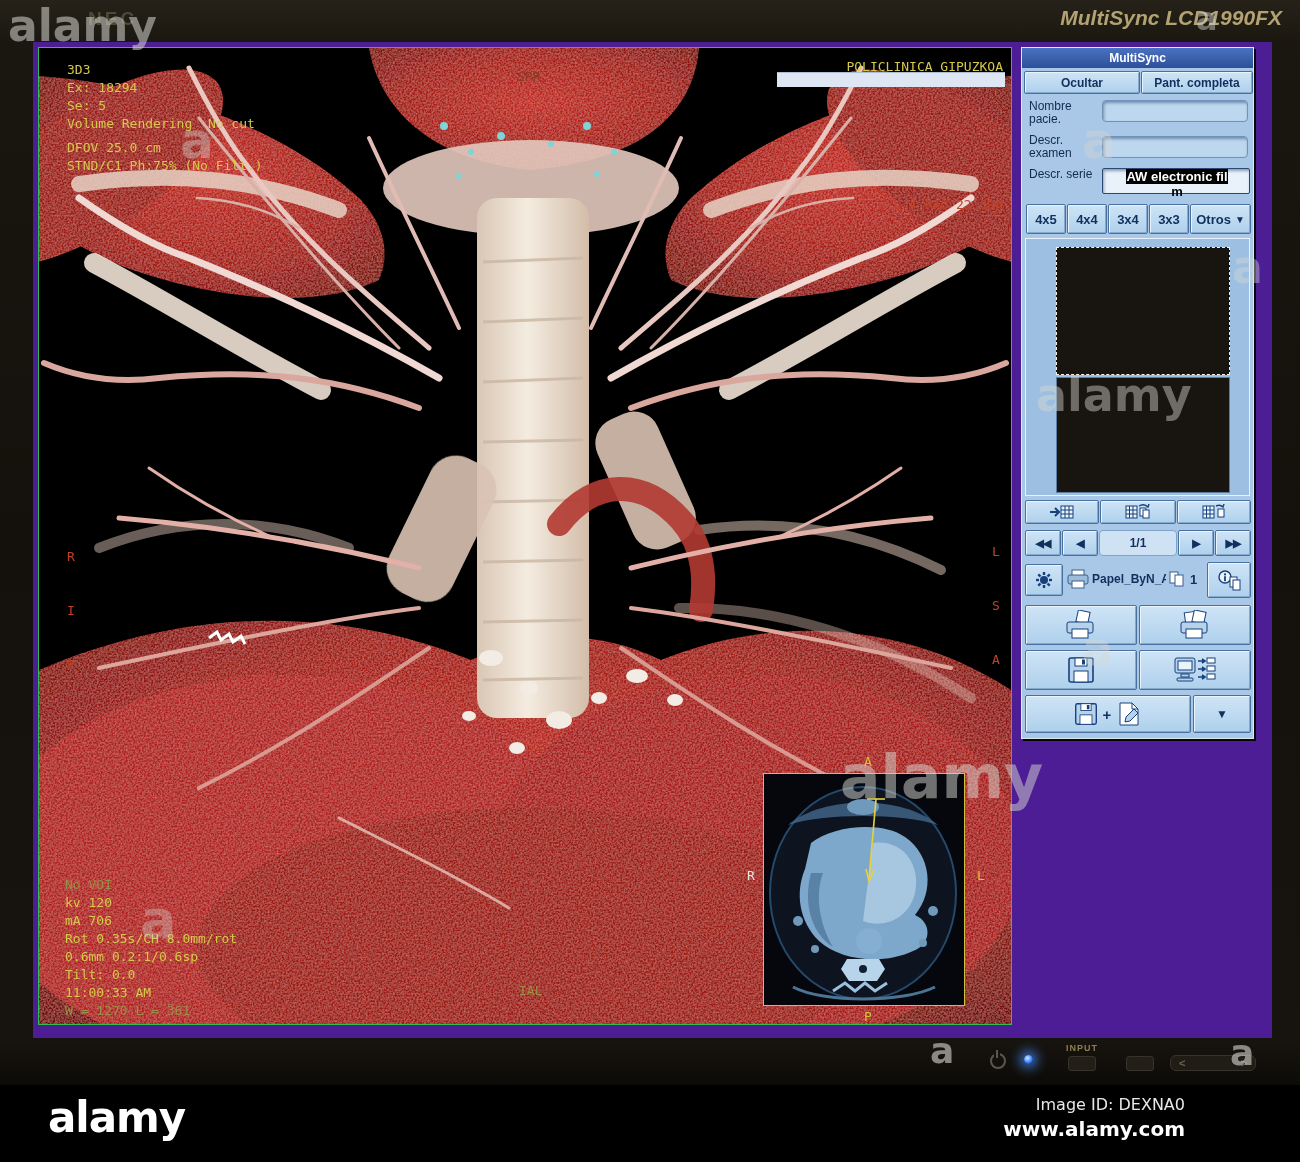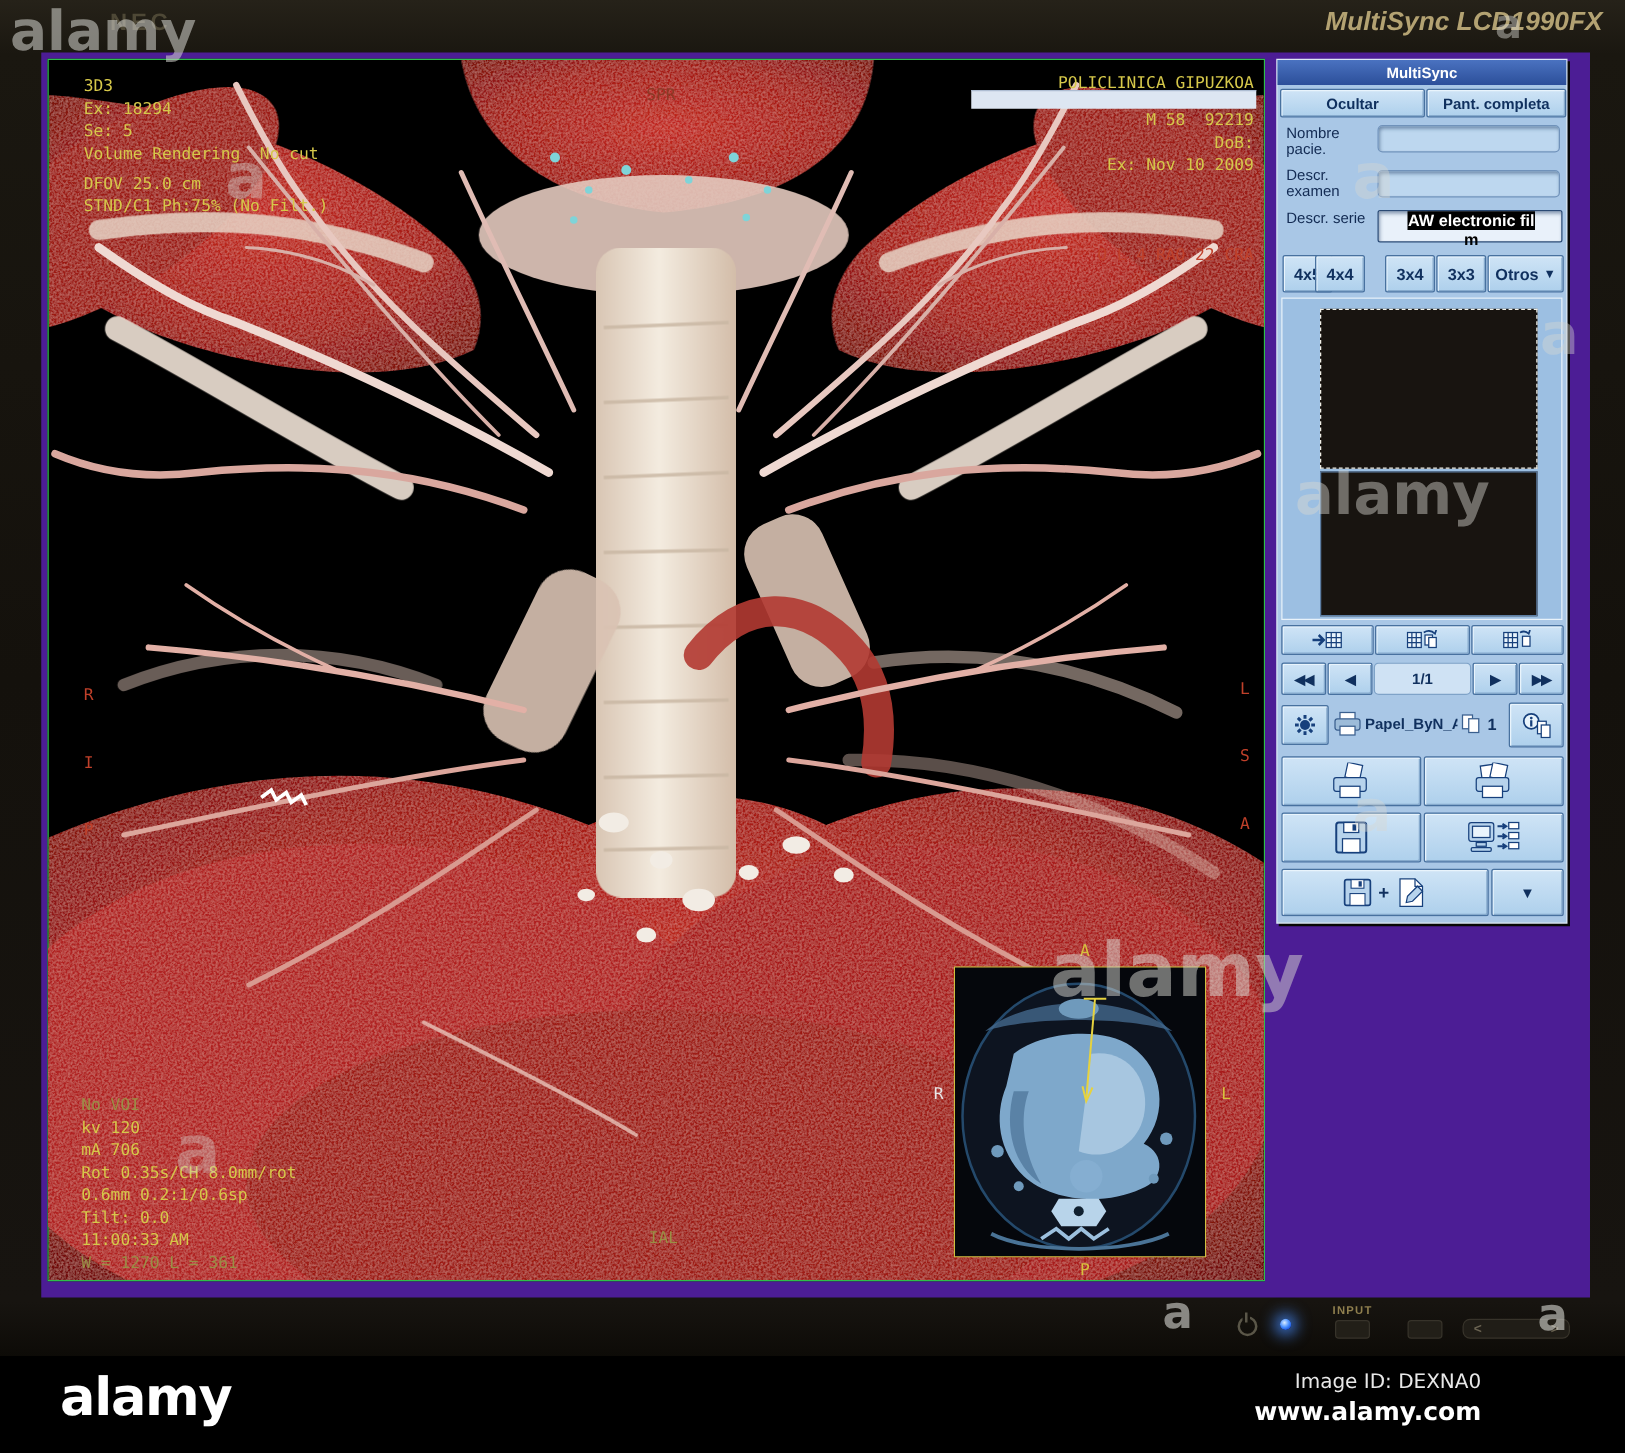--- a/index.html
+++ b/index.html
@@ -197,23 +197,20 @@
 
       <div class="ovl mono" style="left:28px;top:13px;"><span>3D3</span>
 <span>Ex: 18294</span>
 <span>Se: 5</span>
 <span>Volume Rendering  No cut</span></div>
       <div class="ovl mono" style="left:28px;top:91px;"><span>DFOV 25.0 cm</span>
 <span>STND/C1 Ph:75% (No Filt.)</span></div>
 
       <div class="ovl mono right" style="right:8px;top:10px;">POLICLINICA GIPUZKOA</div>
       <div class="anon-bar"></div>
-      <div class="ovl mono right" style="right:8px;top:40px;"><span>M 58  92219</span>
-<span>DoB:</span>
-<span>Ex: Nov 10 2009</span></div>
       <div class="ovl mono red right" style="right:8px;top:148px;">O L 4 RAO 22 CRA</div>
 
       <div class="ovl mono" style="left:478px;top:20px;color:#8a3a26;">SPR</div>
 
       <div class="ovl mono red vlabel" style="left:28px;top:464px;">
         <span>R</span>
         <span>I</span>
         <span>P</span>
       </div>
       <div class="ovl mono red vlabel" style="left:953px;top:459px;">
@@ -270,21 +267,21 @@
       <div class="btn" style="position:absolute;left:119px;top:23px;width:110px;height:21px;">Pant. completa</div>
 
       <div class="fieldlab" style="top:52px;">Nombre pacie.</div>
       <div class="fieldin" style="top:52px;"></div>
       <div class="fieldlab" style="top:86px;">Descr. examen</div>
       <div class="fieldin" style="top:88px;"></div>
       <div class="fieldlab" style="top:120px;">Descr. serie</div>
       <div class="fieldin text" style="top:120px;height:24px;border:1px solid #2a4a74;"><span class="sel">AW electronic fil</span><span class="rest">m</span></div>
 
       <div class="btn" style="position:absolute;left:4px;top:156px;width:38px;height:28px;font-size:13px;">4x5</div>
-      <div class="btn" style="position:absolute;left:30px;top:156px;width:38px;height:28px;font-size:13px;">4x4</div>
+      <div class="btn" style="position:absolute;left:45px;top:156px;width:38px;height:28px;font-size:13px;">4x4</div>
       <div class="btn" style="position:absolute;left:86px;top:156px;width:38px;height:28px;font-size:13px;">3x4</div>
       <div class="btn" style="position:absolute;left:127px;top:156px;width:38px;height:28px;font-size:13px;">3x3</div>
       <div class="btn" style="position:absolute;left:168px;top:156px;width:59px;height:28px;font-size:13px;gap:4px;">
           <span>Otros</span>
           <span style="font-size:10px;">▼</span>
         </div>
 
       <div class="preview">
         <div class="film sel-film" style="top:8px;height:126px;"></div>
         <div class="film plain" style="top:138px;height:114px;"></div>

